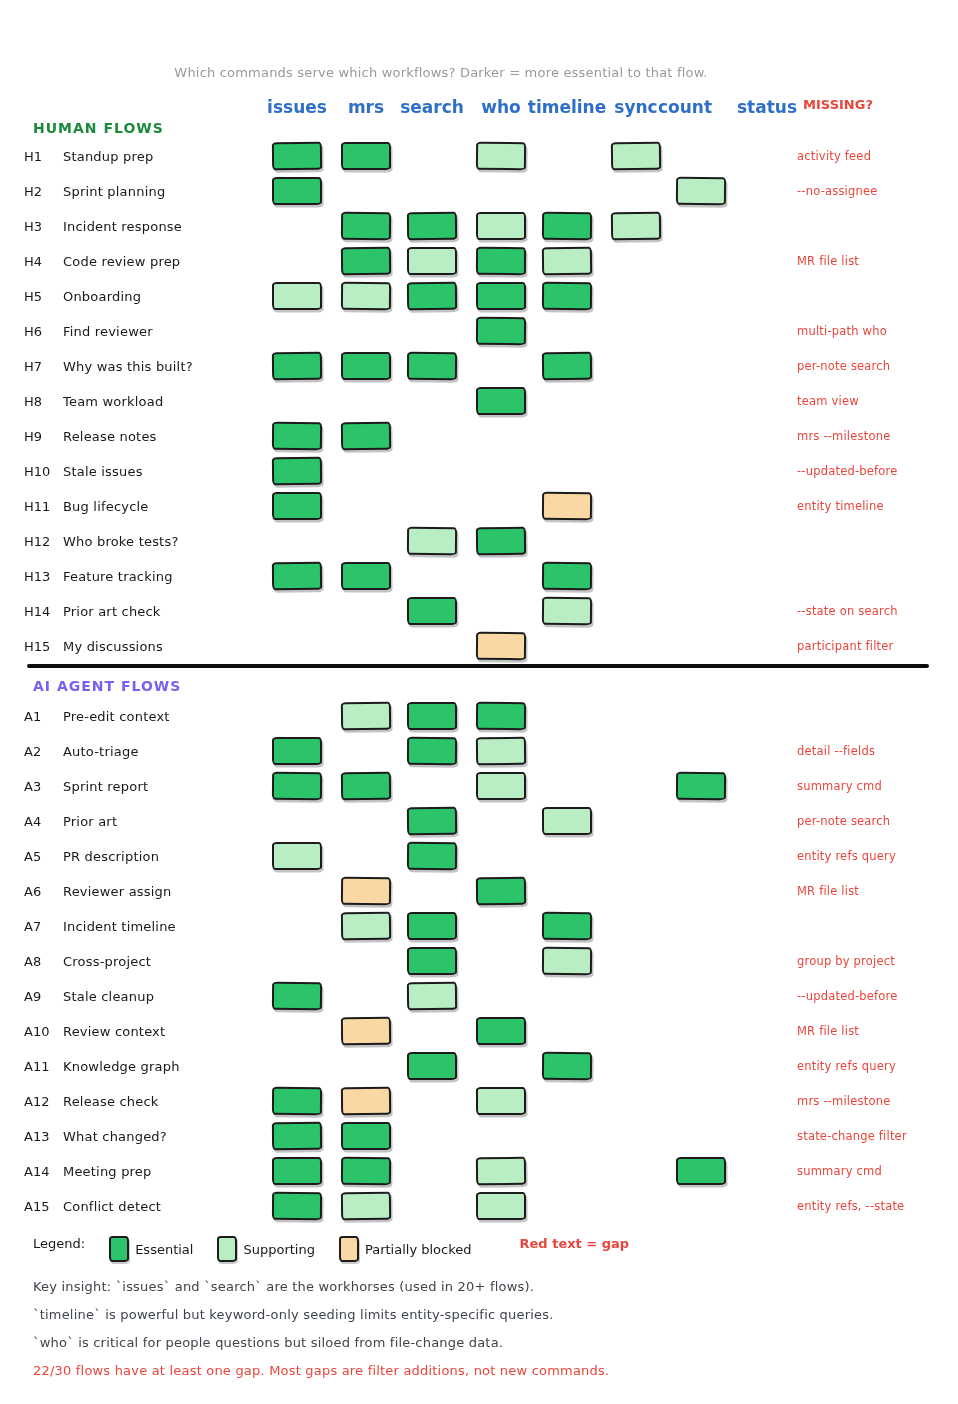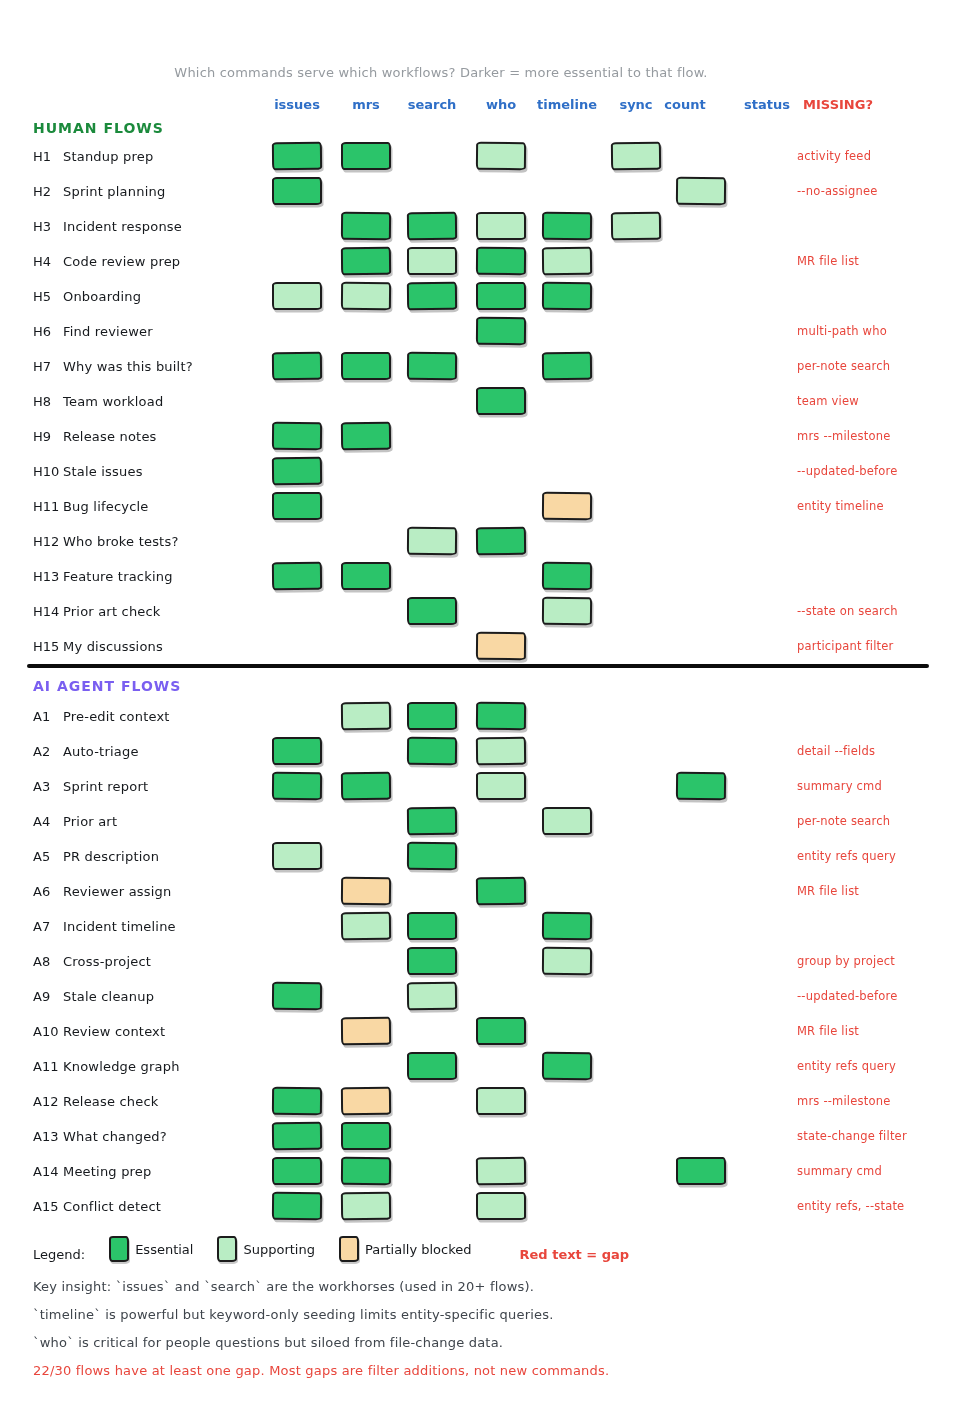--- a/index.html
+++ b/index.html
@@ -15,34 +15,34 @@
   .title{
     top:26px;left:0;width:958px;text-align:center;
     font-size:27px;font-weight:bold;letter-spacing:.5px;color:#111418;
   }
   .subtitle{
     top:65px;left:0;width:882px;text-align:center;
     font-size:13px;color:#959a9f;letter-spacing:.2px;
   }
   .col-header{
     top:97px;transform:translateX(-50%);
-    font-size:13px;font-weight:bold;color:#2f6fc7;white-space:nowrap;
+    font-size:17px;font-weight:bold;color:#2f6fc7;white-space:nowrap;
   }
   .missing-header{
     top:97px;left:838px;transform:translateX(-50%);
     font-size:13px;font-weight:bold;color:#e8463c;white-space:nowrap;
   }
   .section-label{
     left:33px;font-size:14px;font-weight:bold;letter-spacing:1px;white-space:nowrap;
   }
   .section-label.human{color:#1b8a3c;}
   .section-label.agent{color:#7a5ff0;}
   .flow-row{left:0;width:958px;height:35px;}
   .flow-id{
-    position:absolute;left:33px;top:50%;transform:translateY(-50%);
+    position:absolute;left:24px;top:50%;transform:translateY(-50%);
     font-size:13px;color:#16191d;white-space:nowrap;
   }
   .flow-name{
     position:absolute;left:63px;top:50%;transform:translateY(-50%);
     font-size:13px;color:#16191d;white-space:nowrap;letter-spacing:.2px;
   }
   .cell{
     position:absolute;top:50%;
     width:50px;height:28px;box-sizing:border-box;
     border:2.5px solid #1c1c1c;
@@ -53,21 +53,21 @@
   .cell.supporting{background:#b9edc4;}
   .cell.partial{background:#f9d8a4;}
   .missing-label{
     position:absolute;left:797px;top:50%;transform:translateY(-50%);
     font-size:11.5px;color:#e8463c;white-space:nowrap;letter-spacing:.2px;
   }
   .divider{
     left:27px;top:664px;width:902px;height:4px;background:#0c0c0c;border-radius:2px;
   }
   .legend{
-    left:33px;top:1236px;display:flex;align-items:flex-end;gap:24px;
+    left:33px;top:1236px;display:flex;align-items:flex-start;gap:24px;
     font-size:13px;color:#16191d;white-space:nowrap;
   }
   .legend-item{display:flex;align-items:center;gap:6px;}
   .swatch{
     width:20px;height:26px;box-sizing:border-box;
     border:2.5px solid #1c1c1c;
     border-radius:4px 3px 5px 3px / 3px 5px 3px 5px;
     box-shadow:1px 2px 0 rgba(40,40,40,.25);
   }
   .swatch.essential{background:#2bc46a;}

